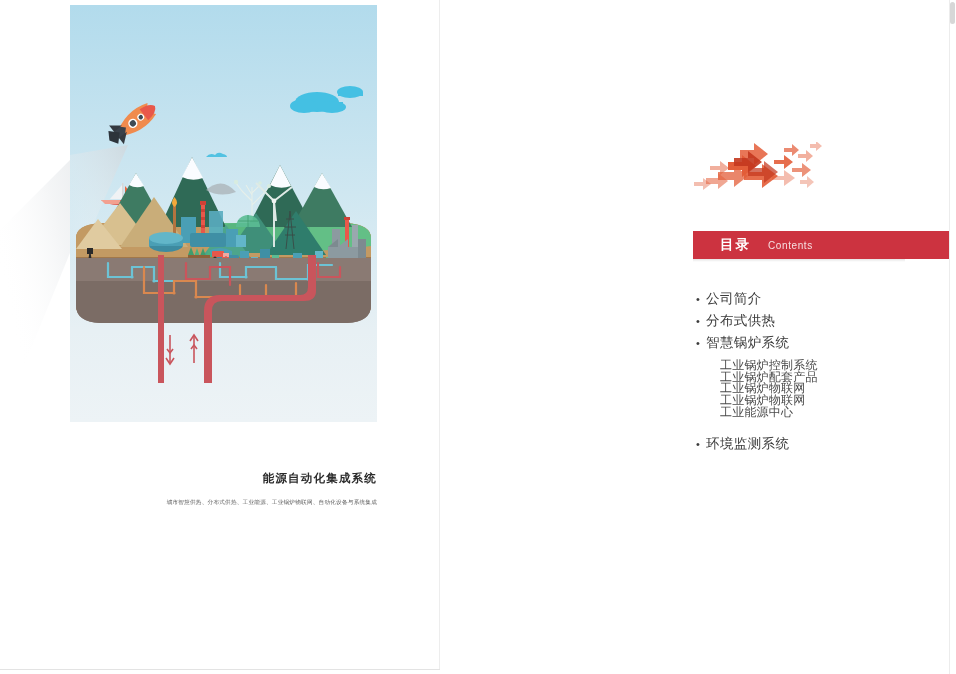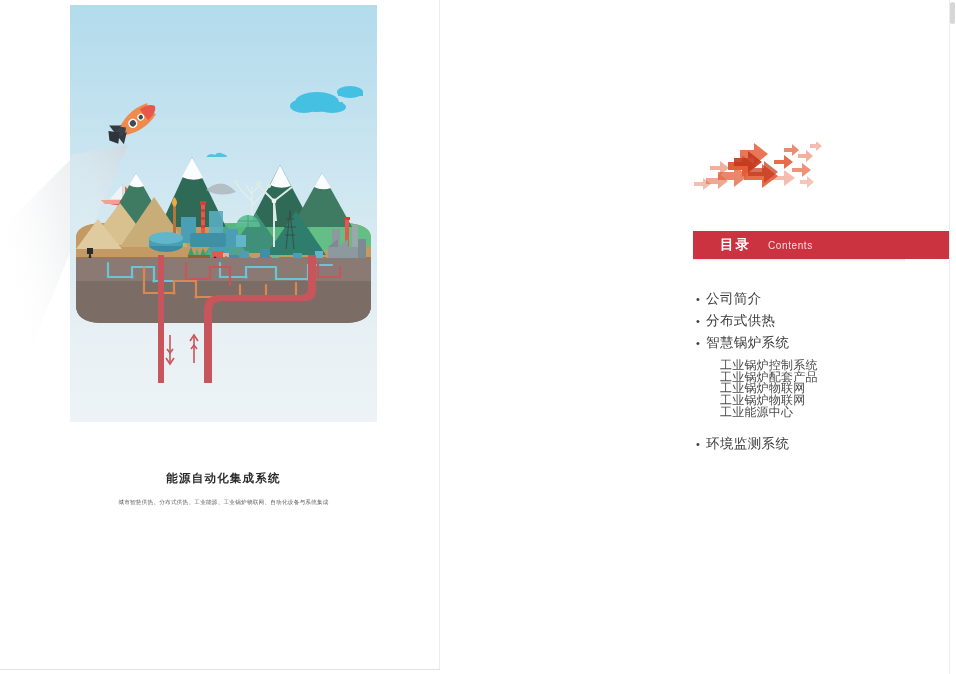--- a/index.html
+++ b/index.html
@@ -44,21 +44,21 @@
     position: absolute;
     left: 0px; top: 110px;
     width: 120px; height: 330px;
     pointer-events: none;
   }
 
   .poster-caption {
     position: absolute;
     left: 0; top: 465px;
     width: 307px;
-    text-align: center;
+    text-align: right;
   }
   .poster-title {
     font-size: 11.5px;
     font-weight: bold;
     color: #2b2b2b;
     letter-spacing: 1.2px;
     line-height: 16px;
   }
   .poster-sub {
     margin-top: 12px;

